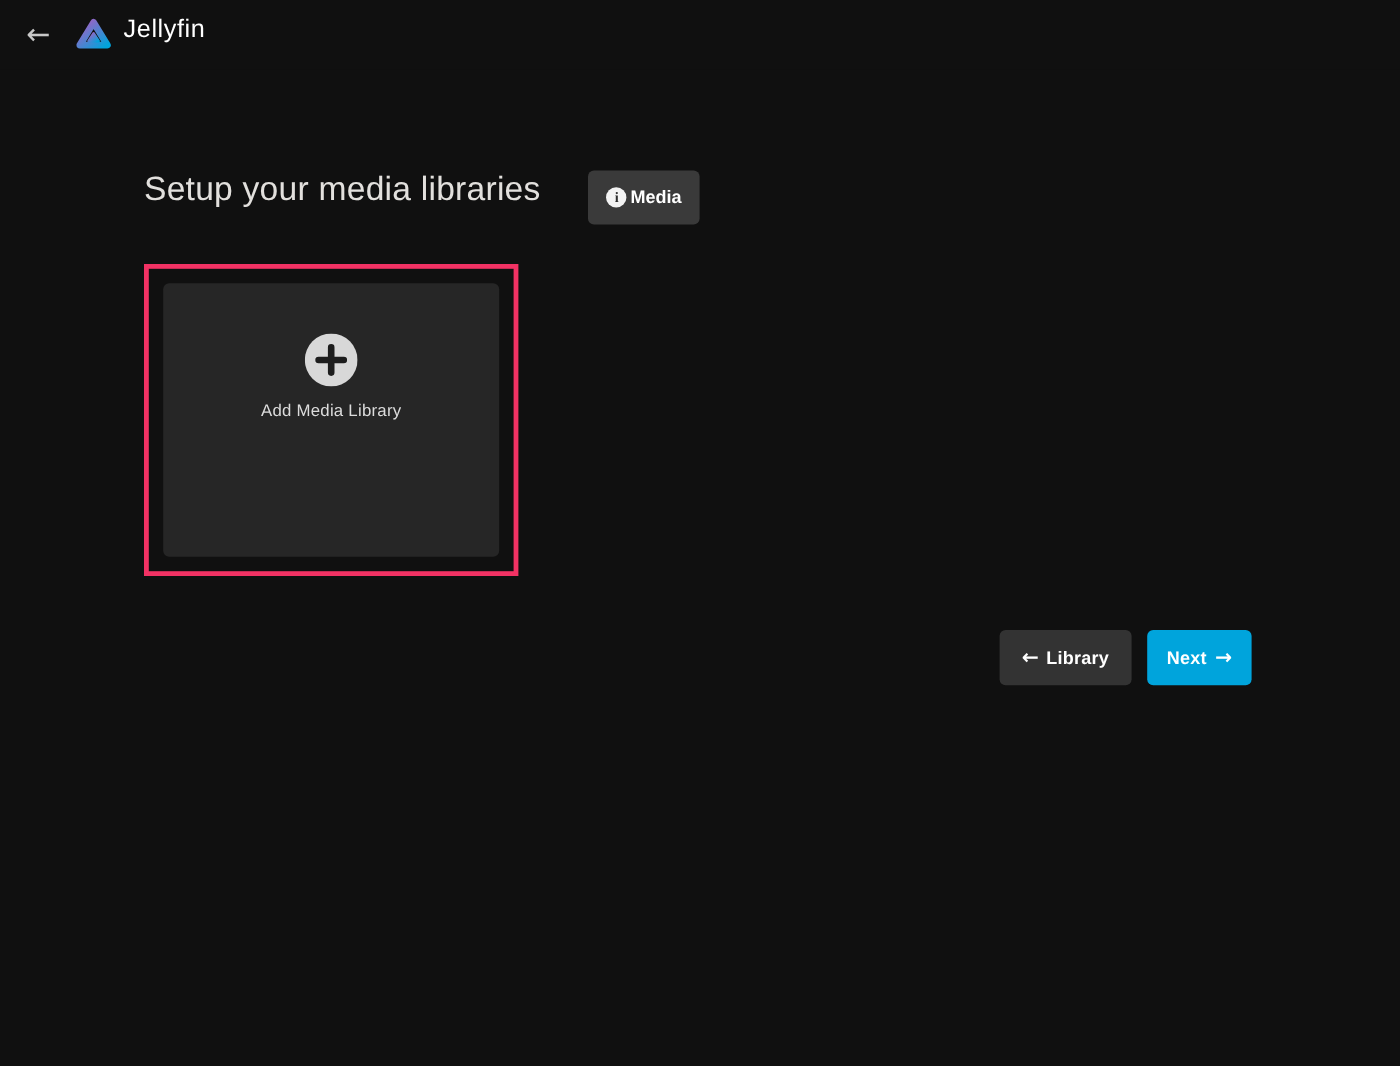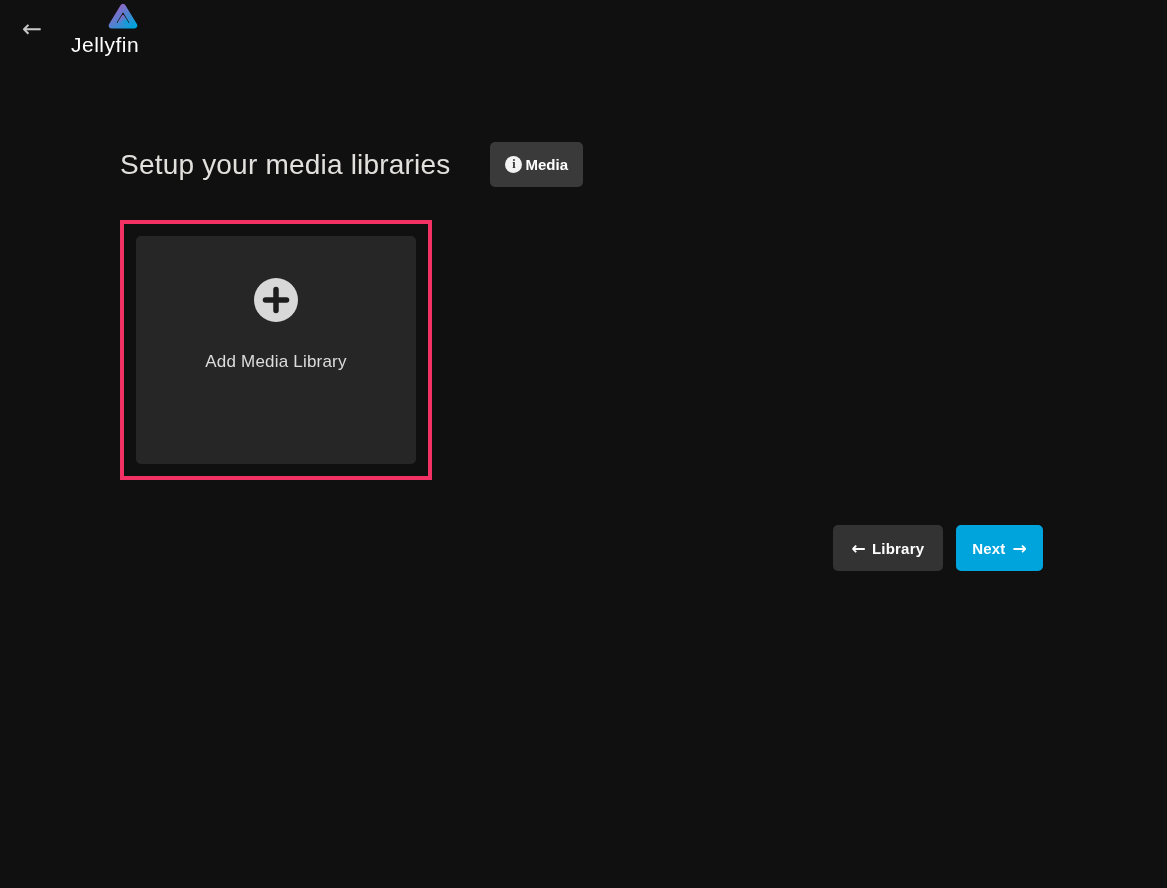--- a/index.html
+++ b/index.html
@@ -20,40 +20,39 @@
     background: #101010;
   }
   .back-btn {
     width: 44px; height: 44px;
     display: flex; align-items: center; justify-content: center;
     background: transparent; border: none; cursor: pointer;
     color: #c8c8c8; font-size: 24px; line-height: 1;
     font-family: "DejaVu Sans", sans-serif;
   }
   .logo-wrap {
-    display: flex; align-items: flex-end;
+    display: flex; align-items: flex-start;
     margin-left: 8px;
-    flex-direction: column;
   }
   .logo-svg { width: 32px; height: 32px; display: block; }
   .app-title {
     margin-left: 9px;
     font-size: 21px;
     font-weight: 300;
     letter-spacing: 0.5px;
     color: #ffffff;
   }
 
   
   .main {
     padding: 84px 124px 0 120px;
   }
   .heading-row {
     display: flex;
-    align-items: center;
+    align-items: flex-start;
   }
   .page-title {
     font-size: 28px;
     font-weight: 400;
     color: #e2e0dd;
     letter-spacing: 0.2px;
   }
   .help-btn {
     margin-left: 40px;
     height: 45px;
@@ -86,22 +85,22 @@
   .library-card {
     width: 280px; height: 228px;
     background: #262626;
     border-radius: 5px;
     display: flex; flex-direction: column; align-items: center;
     padding-top: 42px;
     cursor: pointer;
   }
   .plus-circle { width: 44px; height: 44px; display: block; }
   .card-label {
-    margin-top: 30px;
-    font-size: 17px;
+    margin-top: 12px;
+    font-size: 14px;
     color: #dcdcdc;
     letter-spacing: 0.2px;
   }
 
   
   .actions-row {
     margin-top: 45px;
     display: flex;
     justify-content: flex-end;
     gap: 13px;

